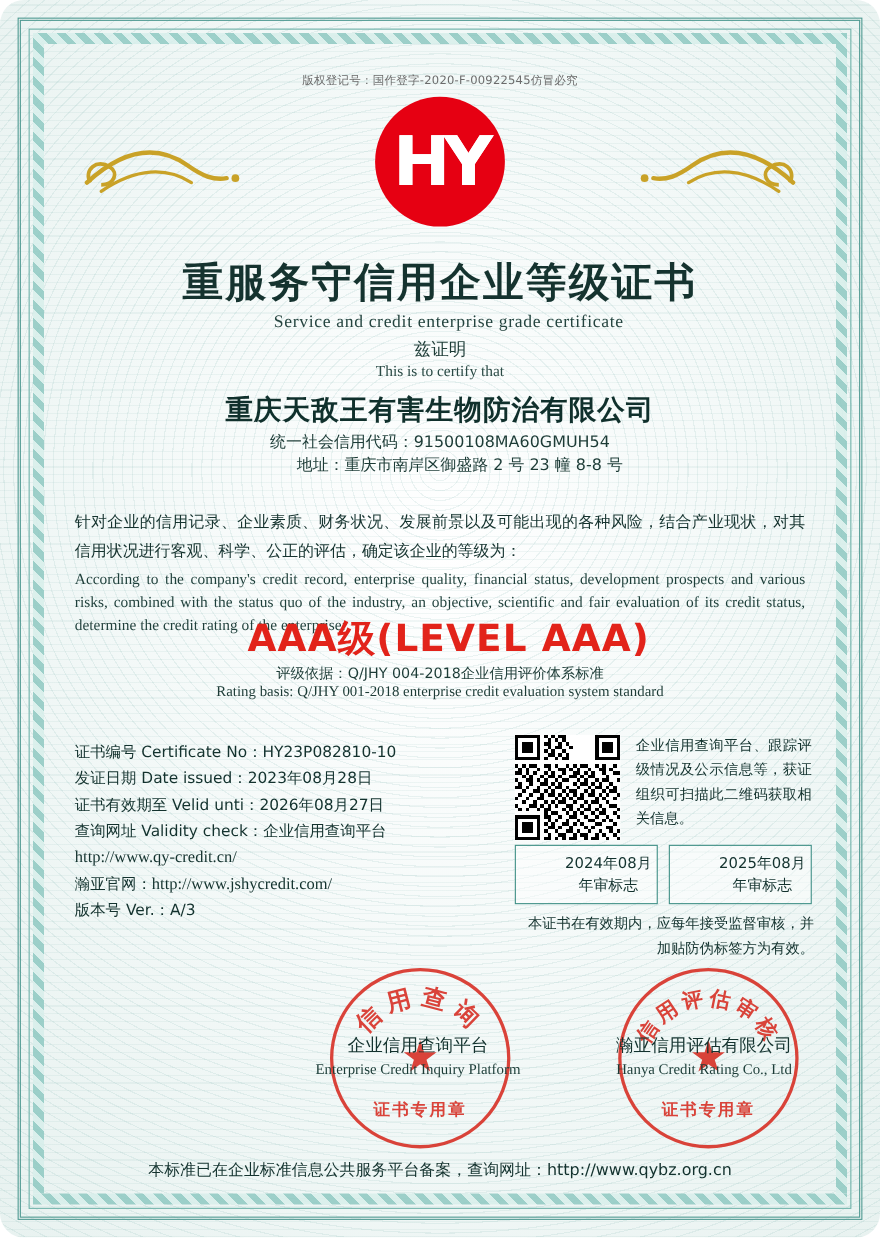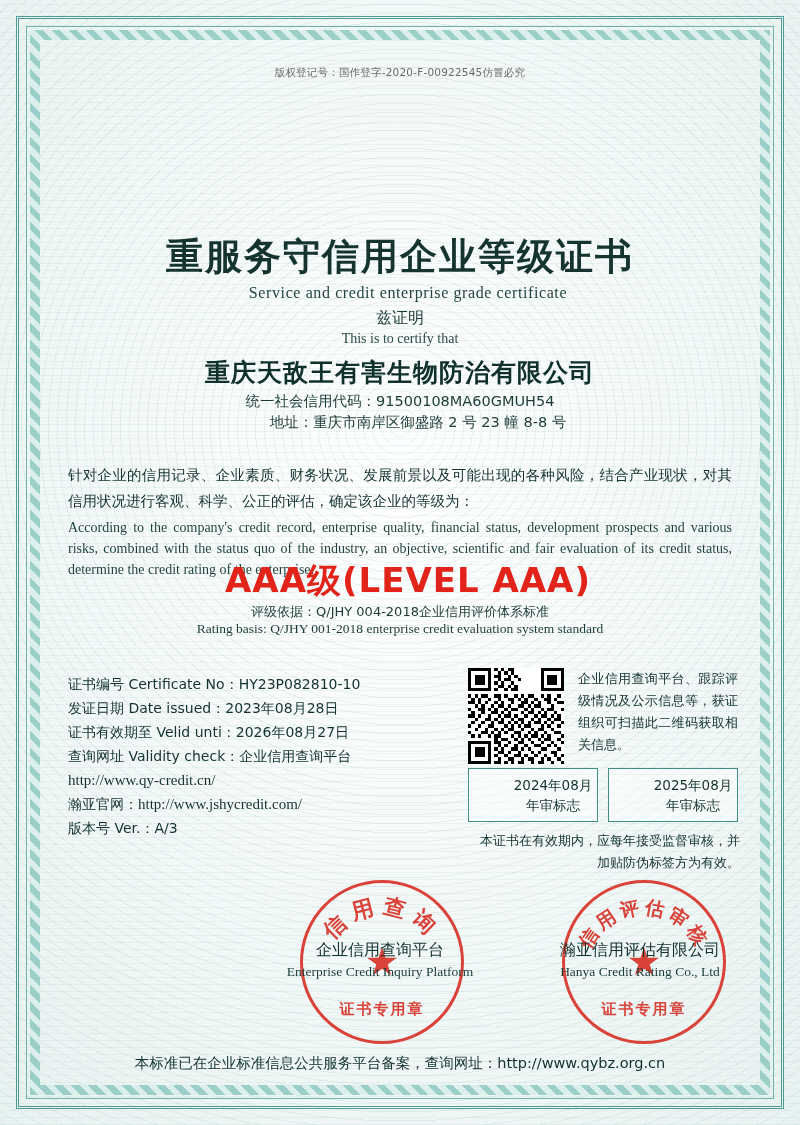--- a/index.html
+++ b/index.html
@@ -10,20 +10,21 @@
     overflow:hidden;
   }
   .cert{
     position:relative;
     width:800px;height:1125px;
     box-sizing:border-box;
     background:
       repeating-linear-gradient(0deg, rgba(120,175,170,0.10) 0px, rgba(120,175,170,0.10) 1px, rgba(255,255,255,0) 1px, rgba(255,255,255,0) 7px),
       radial-gradient(ellipse at 50% 45%, #ffffff 0%, #f2f8f7 55%, #e8f2f0 100%);
     overflow:hidden;
+    border-radius:22px;
   }
   
   .texture{
     position:absolute;inset:0;
     background:
       repeating-radial-gradient(circle at 50% 38%, rgba(110,170,165,0.13) 0px, rgba(110,170,165,0.13) 1px, rgba(0,0,0,0) 1px, rgba(0,0,0,0) 9px);
     pointer-events:none;
   }
   .border-outer{
     position:absolute;left:16px;top:16px;right:16px;bottom:16px;
@@ -212,20 +213,41 @@
 <div class="cert">
   <div class="texture"></div>
   <div class="border-outer"></div>
   <div class="corner-band"></div>
   <div class="border-inner"></div>
 
   <div class="content">
 
     <div class="copyright">版权登记号：国作登字-2020-F-00922545仿冒必究</div>
 
+    <div class="logo-wrap">
+      <div class="flourish left">
+        <svg viewBox="0 0 210 60" xmlns="http://www.w3.org/2000/svg">
+          <path d="M5 42 C 40 10, 70 8, 96 26 C 110 36, 120 40, 132 38" fill="none" stroke="#c9a227" stroke-width="4" stroke-linecap="round"></path>
+          <path d="M18 50 C 50 28, 78 28, 100 42" fill="none" stroke="#c9a227" stroke-width="3" stroke-linecap="round"></path>
+          <path d="M8 42 C 2 30, 14 20, 26 28 C 34 33, 30 44, 18 44" fill="none" stroke="#c9a227" stroke-width="3.5"></path>
+          <circle cx="140" cy="38" r="3.5" fill="#c9a227"></circle>
+        </svg>
+      </div>
+      <div class="flourish right">
+        <svg viewBox="0 0 210 60" xmlns="http://www.w3.org/2000/svg">
+          <path d="M5 42 C 40 10, 70 8, 96 26 C 110 36, 120 40, 132 38" fill="none" stroke="#c9a227" stroke-width="4" stroke-linecap="round"></path>
+          <path d="M18 50 C 50 28, 78 28, 100 42" fill="none" stroke="#c9a227" stroke-width="3" stroke-linecap="round"></path>
+          <path d="M8 42 C 2 30, 14 20, 26 28 C 34 33, 30 44, 18 44" fill="none" stroke="#c9a227" stroke-width="3.5"></path>
+          <circle cx="140" cy="38" r="3.5" fill="#c9a227"></circle>
+        </svg>
+      </div>
+      <div class="logo">
+        <span class="mark">HY</span>
+      </div>
+    </div>
 
     <div class="title-cn">重服务守信用企业等级证书</div>
     <div class="title-en">Service and credit enterprise grade certificate</div>
 
     <div class="certify-cn">兹证明</div>
     <div class="certify-en">This is to certify that</div>
 
     <div class="company">重庆天敌王有害生物防治有限公司</div>
     <div class="uscc">统一社会信用代码：91500108MA60GMUH54</div>
     <div class="addr">地址：重庆市南岸区御盛路 2 号 23 幢 8-8 号</div>

